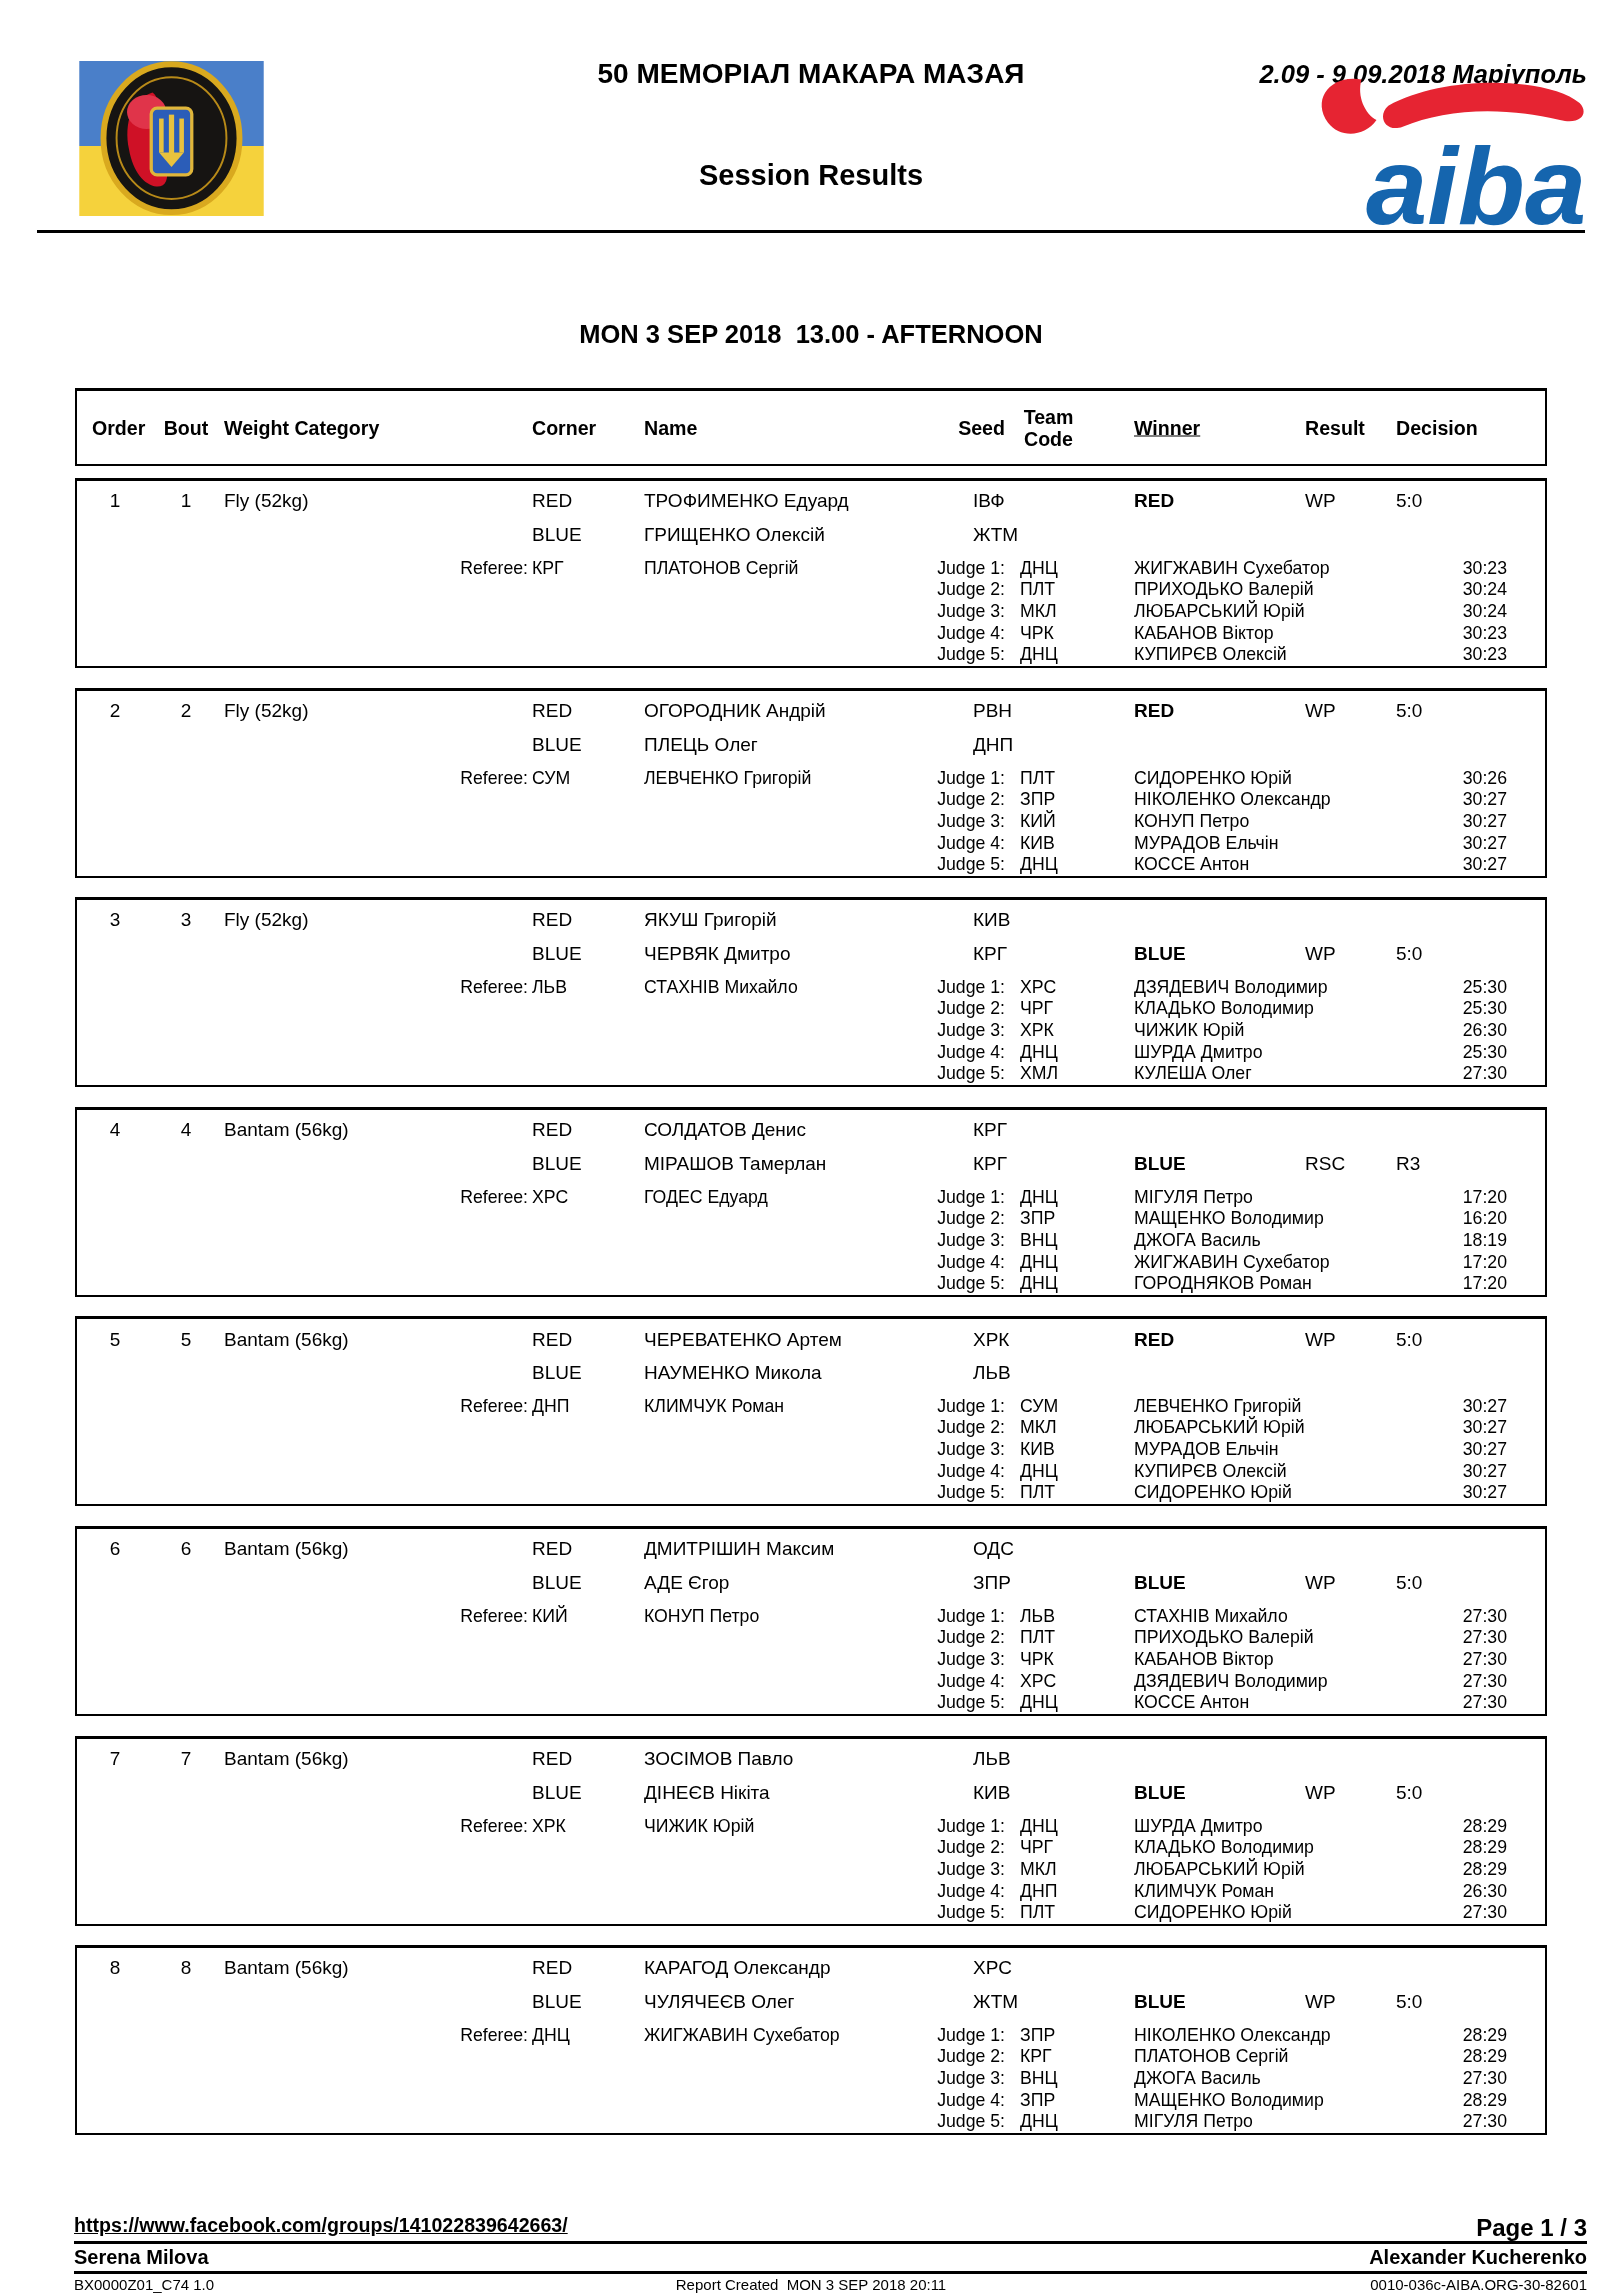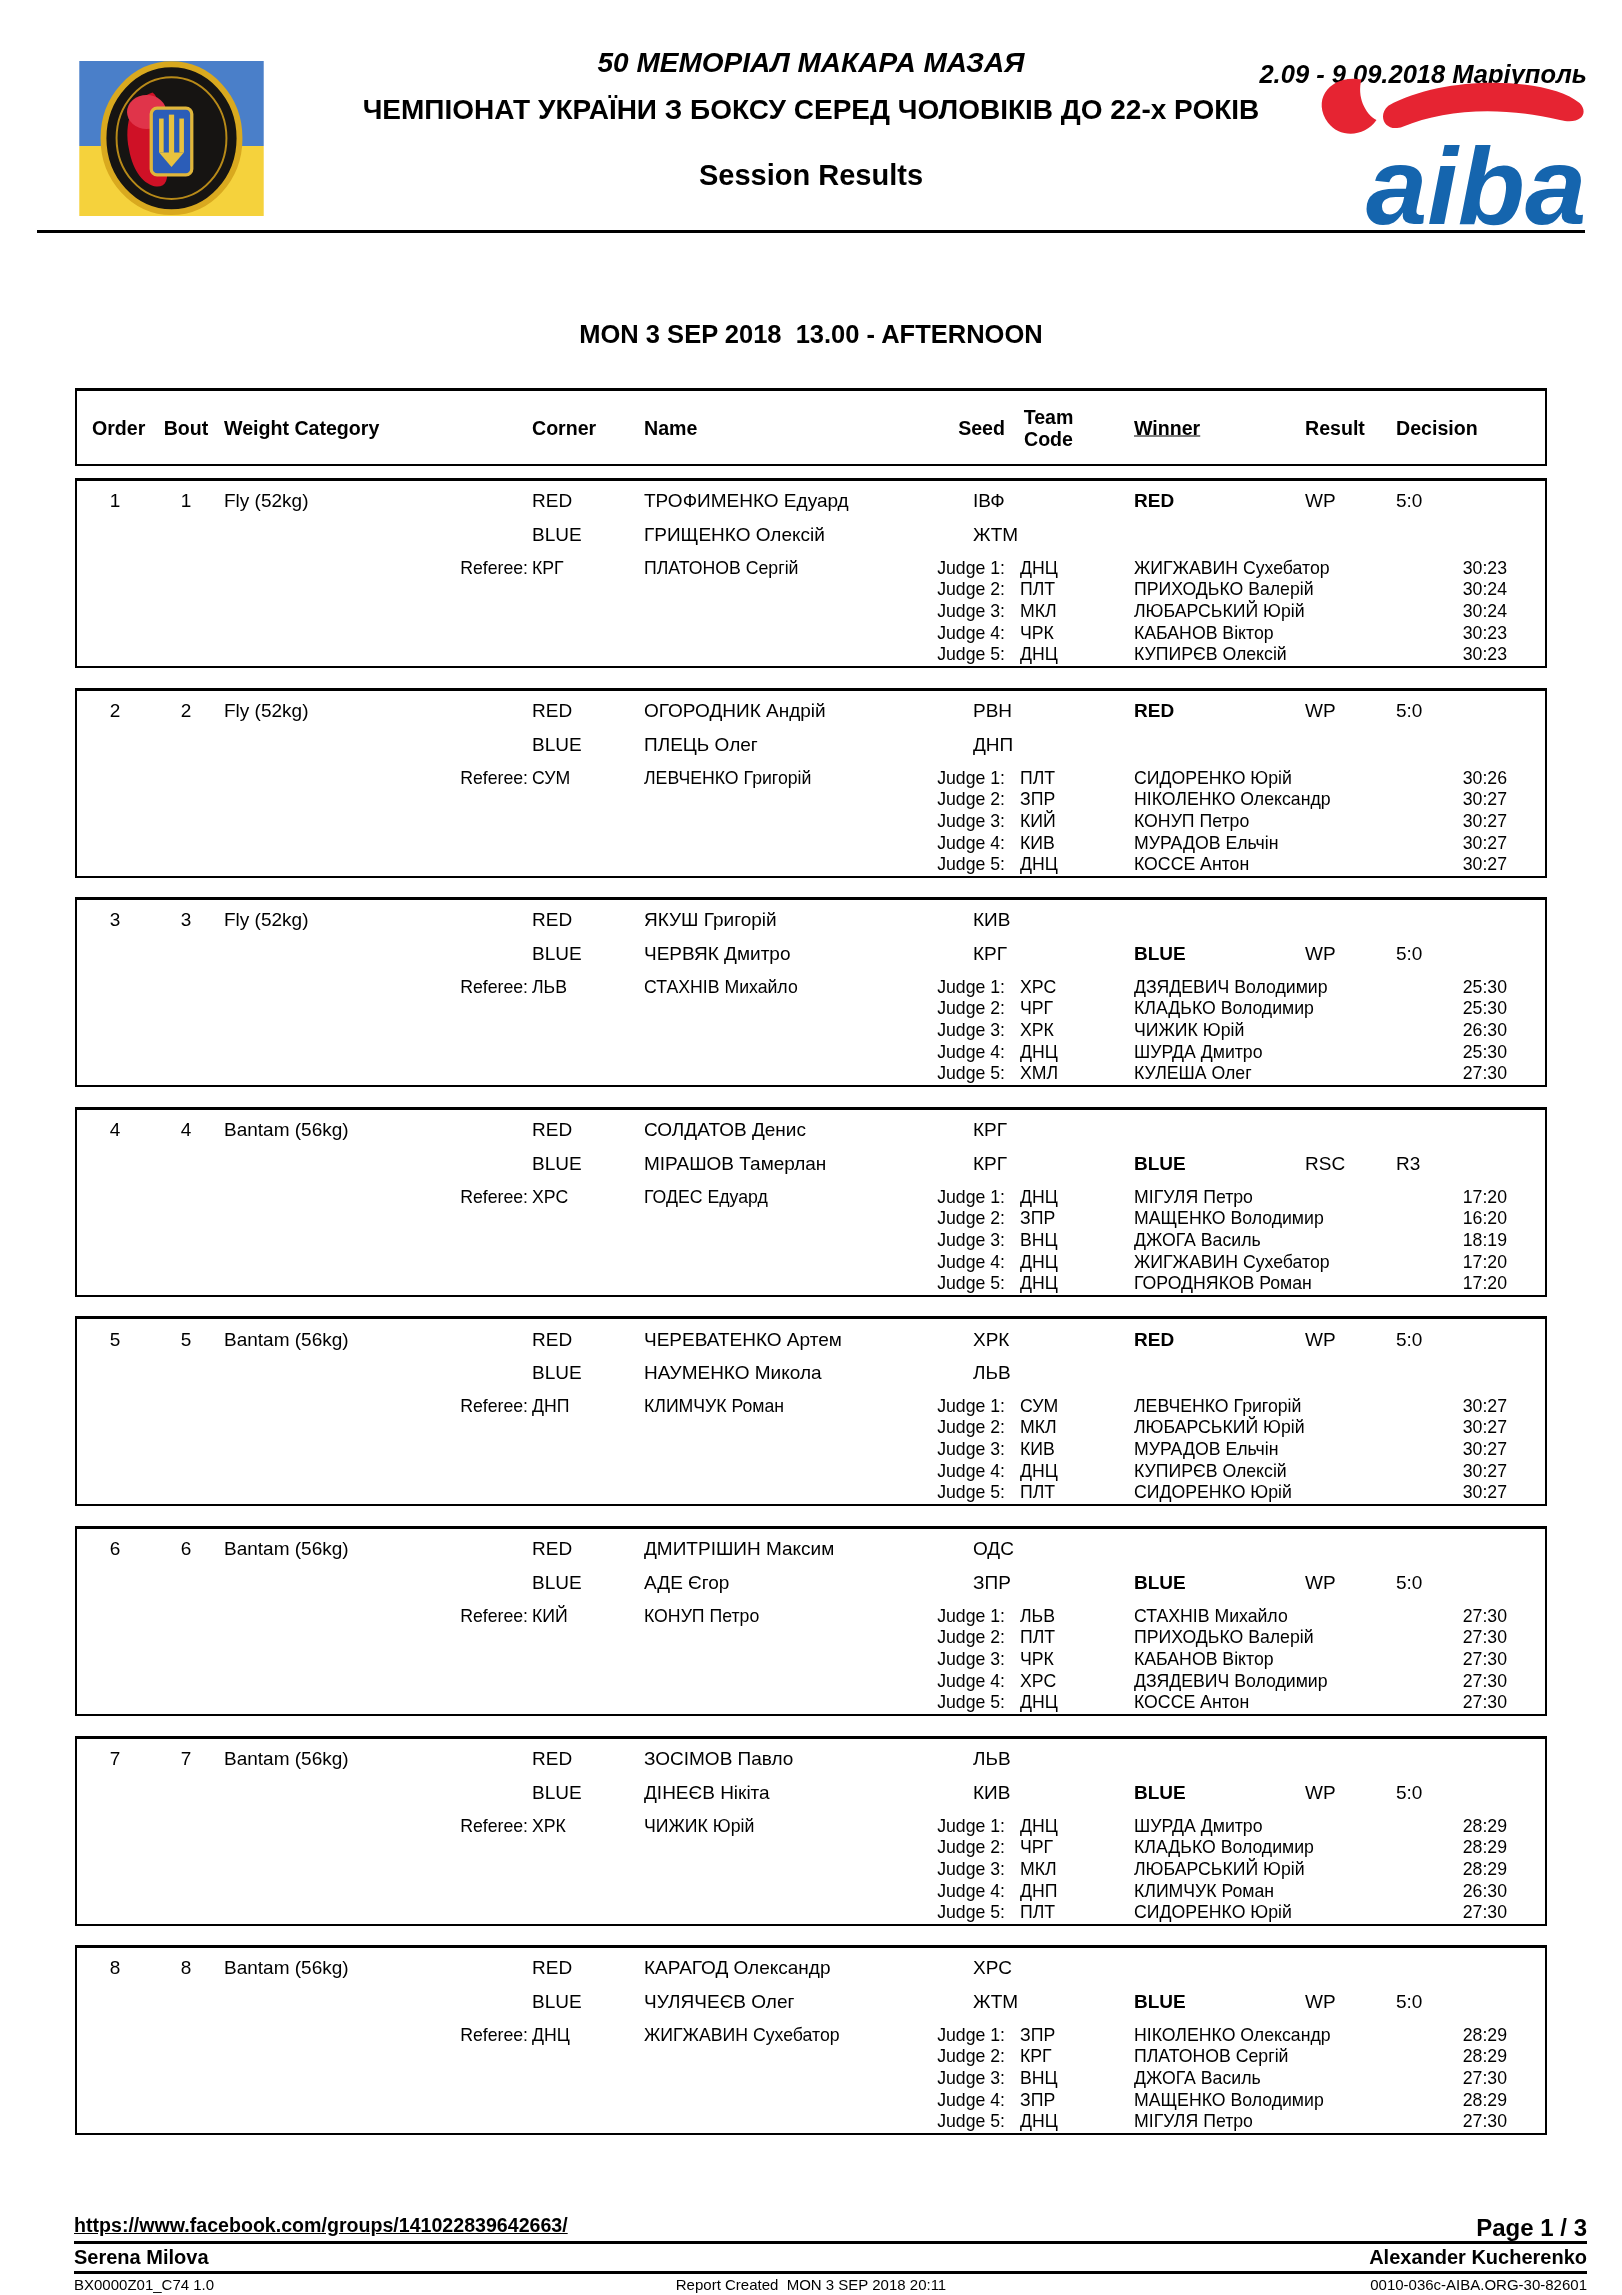--- a/index.html
+++ b/index.html
@@ -1,22 +1,22 @@
 <!DOCTYPE html>
 <html style="font-size:10.5px"><head>
 <meta charset="utf-8">
 <style>
   html,body{margin:0;padding:0;background:#888;}
   .page{position:relative;width:1622px;height:2295px;background:#fff;
         font-family:"Liberation Sans",sans-serif;color:#000;overflow:hidden;margin:0 auto;}
   .ws-pre{white-space:pre;}
 
   
-  .title1{position:absolute;left:0;right:0;top:47px;text-align:center;
-          font-size:28px;font-weight:bold;white-space:nowrap;font-style:italic;}
+  .title1{position:absolute;left:0;right:0;top:58px;text-align:center;
+          font-size:28px;font-weight:bold;white-space:nowrap;}
   .title2{position:absolute;left:0;right:0;top:94px;text-align:center;
           font-size:28px;font-weight:bold;white-space:nowrap;}
   .date-loc{position:absolute;right:35px;top:60px;font-size:25.5px;
             font-weight:bold;font-style:italic;white-space:nowrap;}
   .session-results{position:absolute;left:0;right:0;top:159px;text-align:center;
                    font-size:29px;font-weight:bold;}
   .hr-top{position:absolute;left:37px;top:230px;width:1548px;height:3.3px;background:#000;}
   .session-title{position:absolute;left:0;right:0;top:267px;text-align:center;
                  font-size:23px;font-weight:bold;}
   .session-datetime{position:absolute;left:0;right:0;top:320px;text-align:center;
@@ -96,21 +96,20 @@
     <rect x="110" y="72" width="62" height="102" rx="9" fill="#2b5db8" stroke="#e0b63a" stroke-width="5"></rect>
     <g fill="#e8c23e">
       <rect x="137" y="82" width="8" height="74"></rect>
       <rect x="122" y="88" width="7" height="52"></rect>
       <rect x="153" y="88" width="7" height="52"></rect>
       <path d="M122 140 L 160 140 L 141 162 Z"></path>
     </g>
   </svg>
 
   <div class="title1">50 МЕМОРІАЛ МАКАРА МАЗАЯ</div>
-  <div class="title2">ЧЕМПІОНАТ УКРАЇНИ З БОКСУ СЕРЕД ЧОЛОВІКІВ ДО 22-х РОКІВ</div>
   <div class="date-loc">2.09 - 9.09.2018 Маріуполь</div>
   <div class="session-results">Session Results</div>
 
   <svg class="aiba-logo" width="321" height="177" viewBox="0 0 490 270">
     <path d="M135 22 C 88 14, 58 52, 84 88 C 102 112, 140 110, 158 84 C 140 74, 128 48, 135 22 Z" fill="#e62432"></path>
     <path d="M176 62 C 262 14, 420 18, 468 58 C 482 72, 472 92, 438 84 C 346 62, 262 68, 198 94 C 172 104, 158 78, 176 62 Z" fill="#e62432"></path>
     <text x="142" y="242" font-family="Liberation Sans, sans-serif" font-size="168" font-weight="bold" font-style="italic" fill="#1565ae">aiba</text>
   </svg>
 
   <div class="hr-top"></div>

